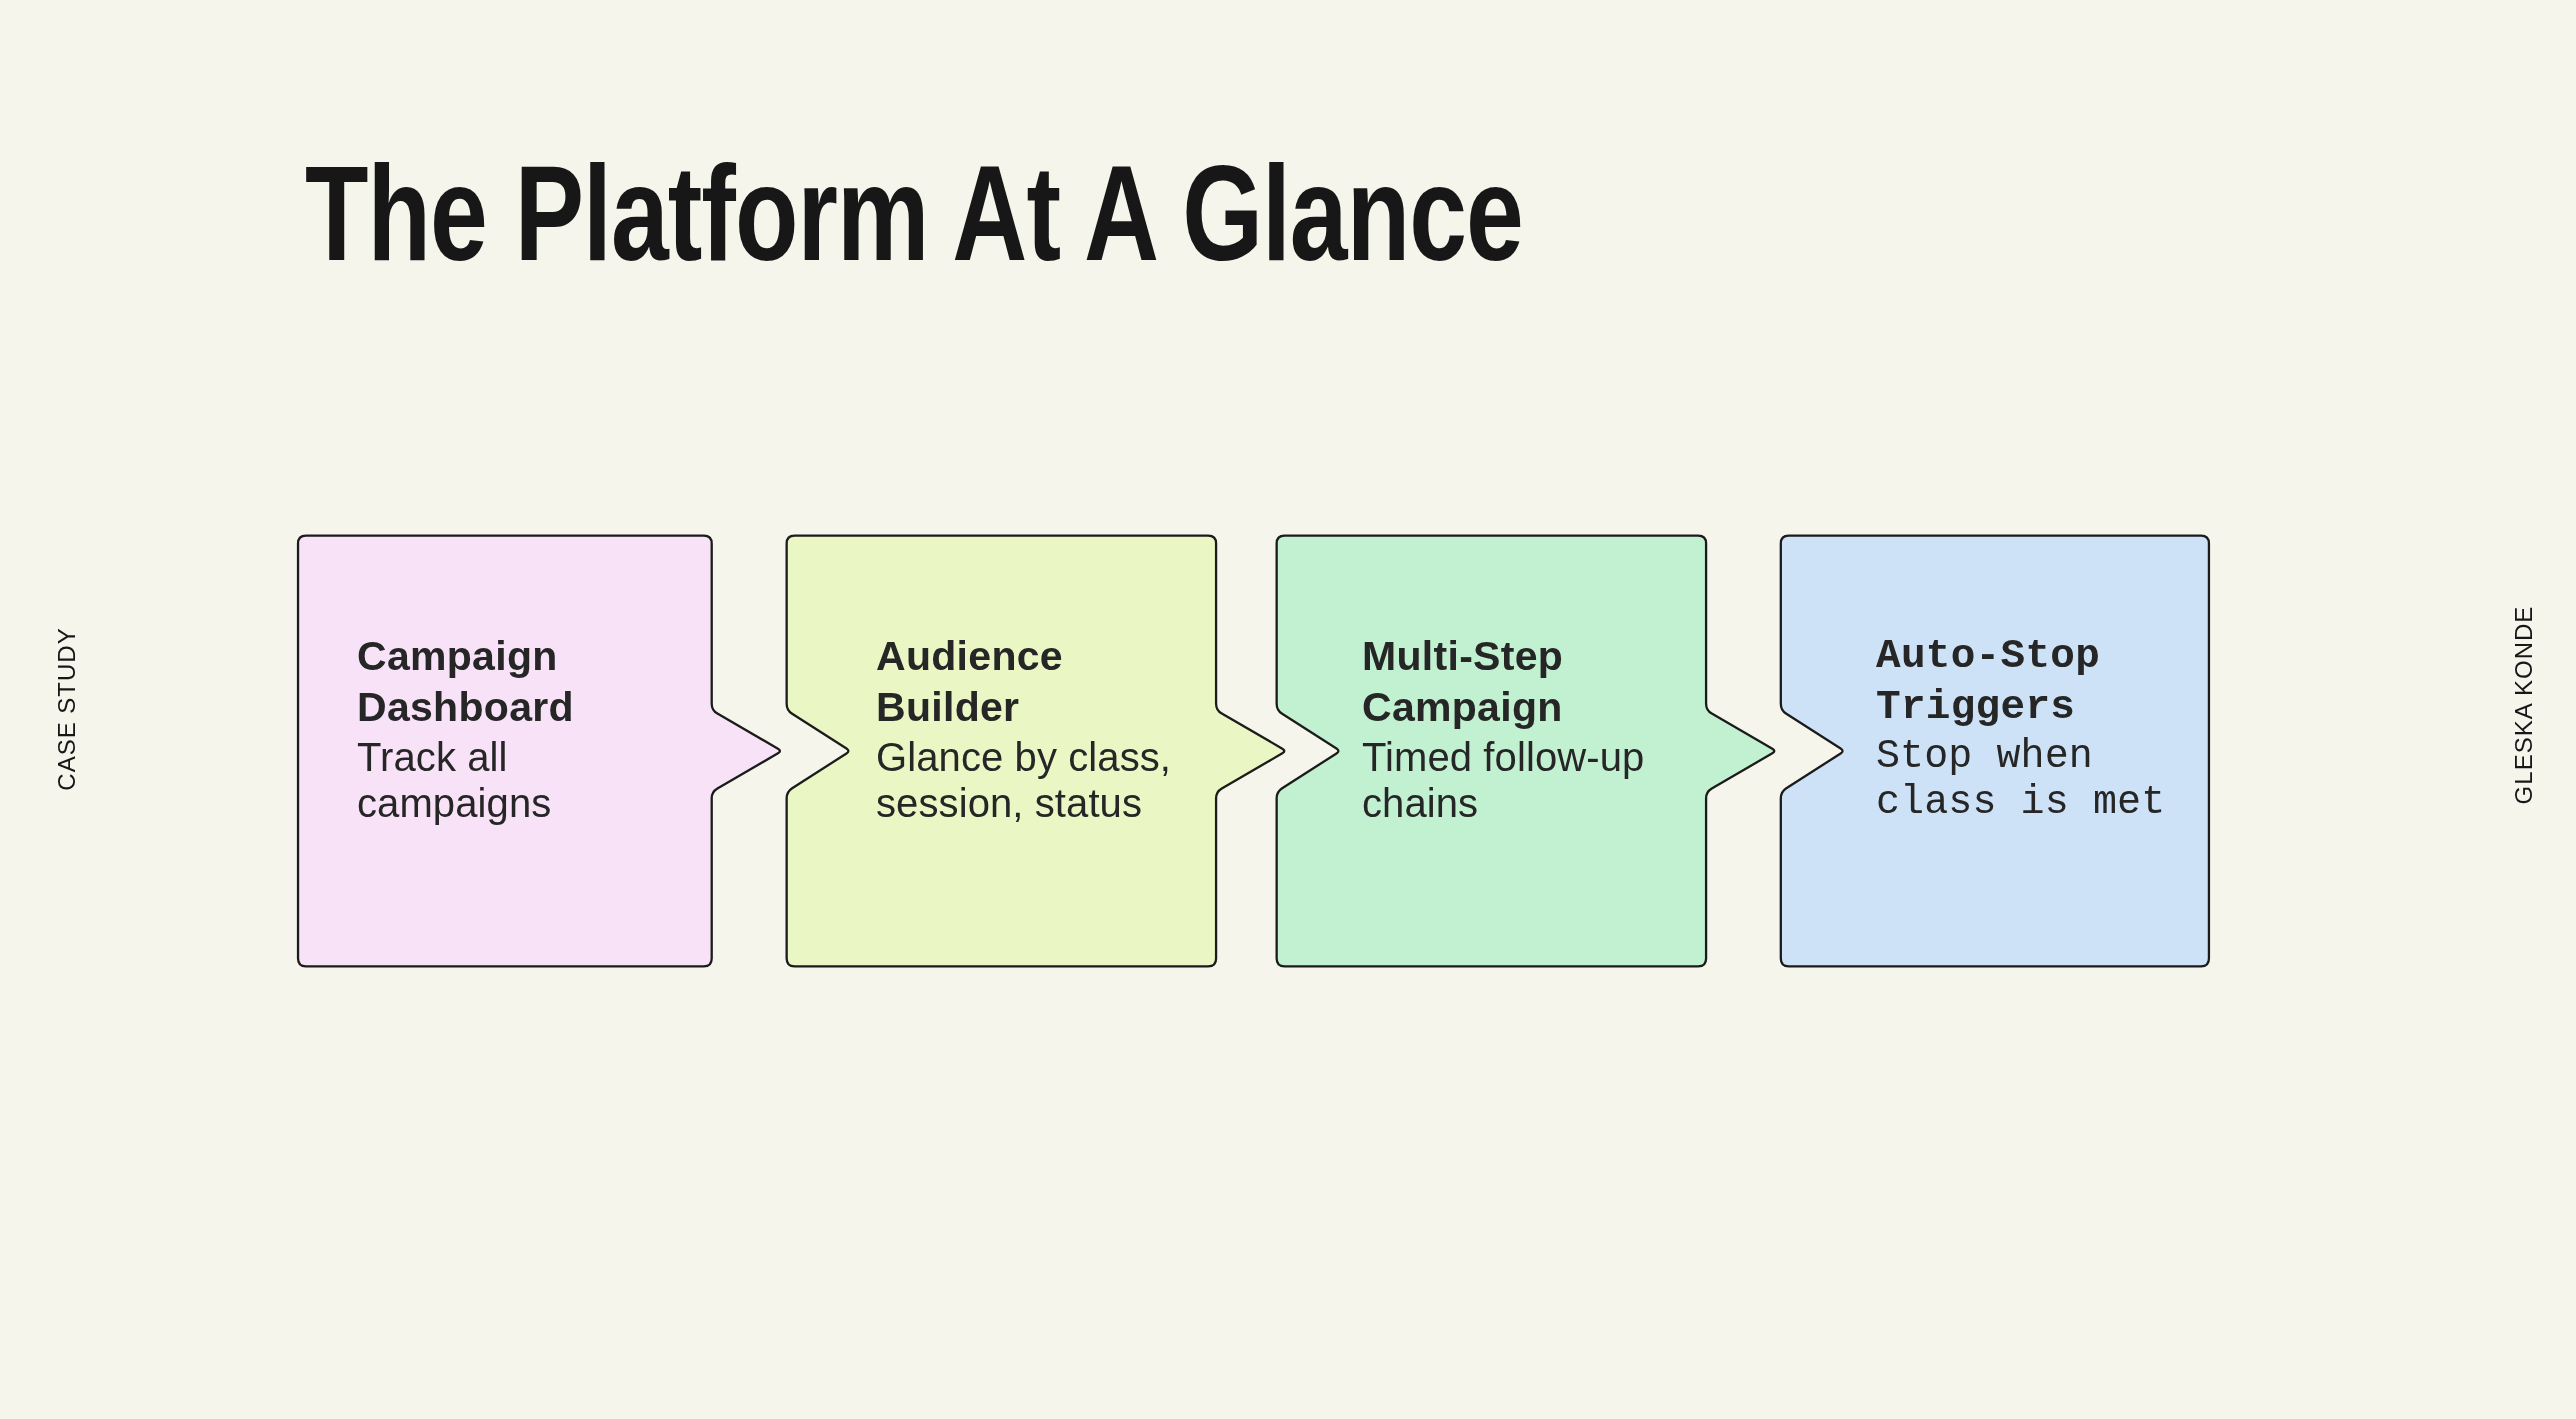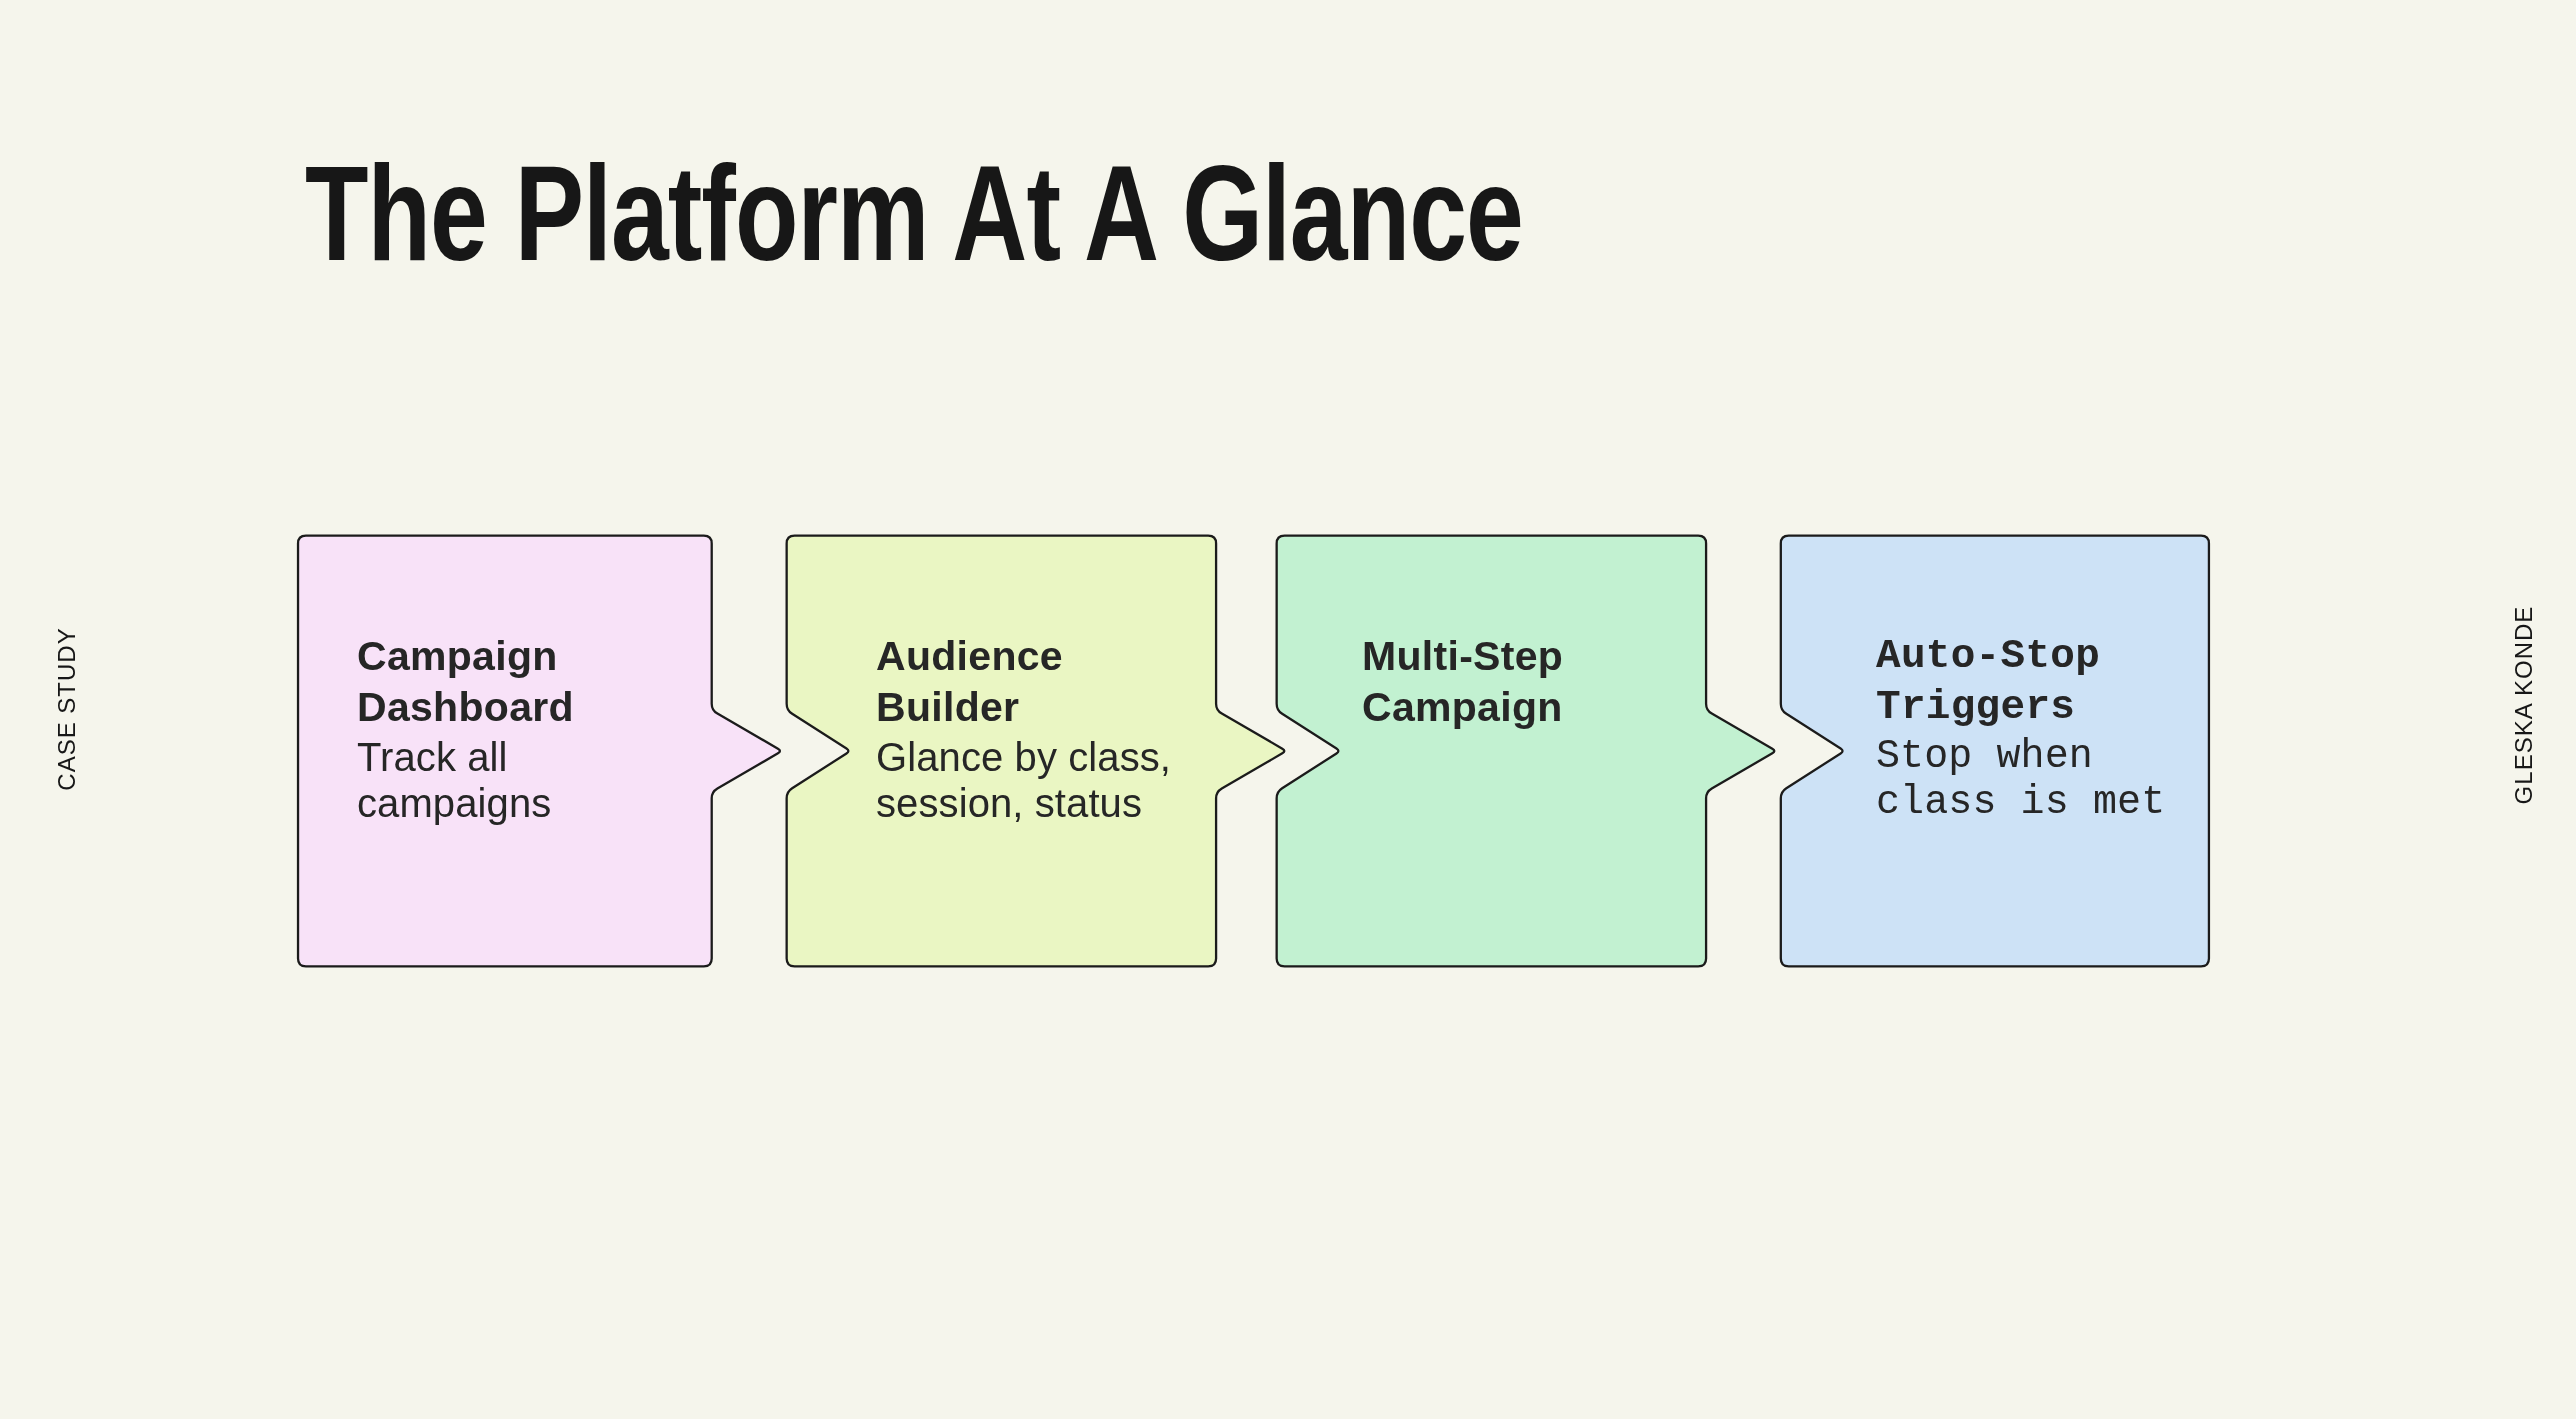--- a/index.html
+++ b/index.html
@@ -102,20 +102,22 @@
     </div>
   </div>
 
   <div class="box b3">
     <svg class="shape" width="505" height="436" viewBox="0 0 769 664">
       <path fill="#C2F1D1" transform="translate(4,4)" d="M 0.0 12.0 Q 0 0 12.0 0.0 L 642.0 0.0 Q 654 0 654.0 12.0 L 654.0 256.0 Q 654 266 662.7 271.0 L 754.9 324.5 Q 761 328 754.9 331.5 L 662.7 385.0 Q 654 390 654.0 400.0 L 654.0 644.0 Q 654 656 642.0 656.0 L 12.0 656.0 Q 0 656 0.0 644.0 L 0.0 400.0 Q 0 390 8.4 384.6 L 91.1 331.8 Q 97 328 91.1 324.2 L 8.4 271.4 Q 0 266 0.0 256.0 Z"></path>
     </svg>
     <div class="content">
       <div class="card-title">Multi-Step
 Campaign</div>
+      <div class="card-desc">Timed follow-up
+chains</div>
     </div>
   </div>
 
   <div class="box b4">
     <svg class="shape" width="504" height="436" viewBox="0 0 767 664">
       <path fill="#CDE2F6" transform="translate(4,4)" d="M 0.0 12.0 Q 0 0 12.0 0.0 L 640.0 0.0 Q 652 0 652.0 12.0 L 652.0 644.0 Q 652 656 640.0 656.0 L 12.0 656.0 Q 0 656 0.0 644.0 L 0.0 400.0 Q 0 390 8.4 384.6 L 91.1 331.8 Q 97 328 91.1 324.2 L 8.4 271.4 Q 0 266 0.0 256.0 Z"></path>
     </svg>
     <div class="content">
       <div class="card-title">Auto-Stop
 Triggers</div>

